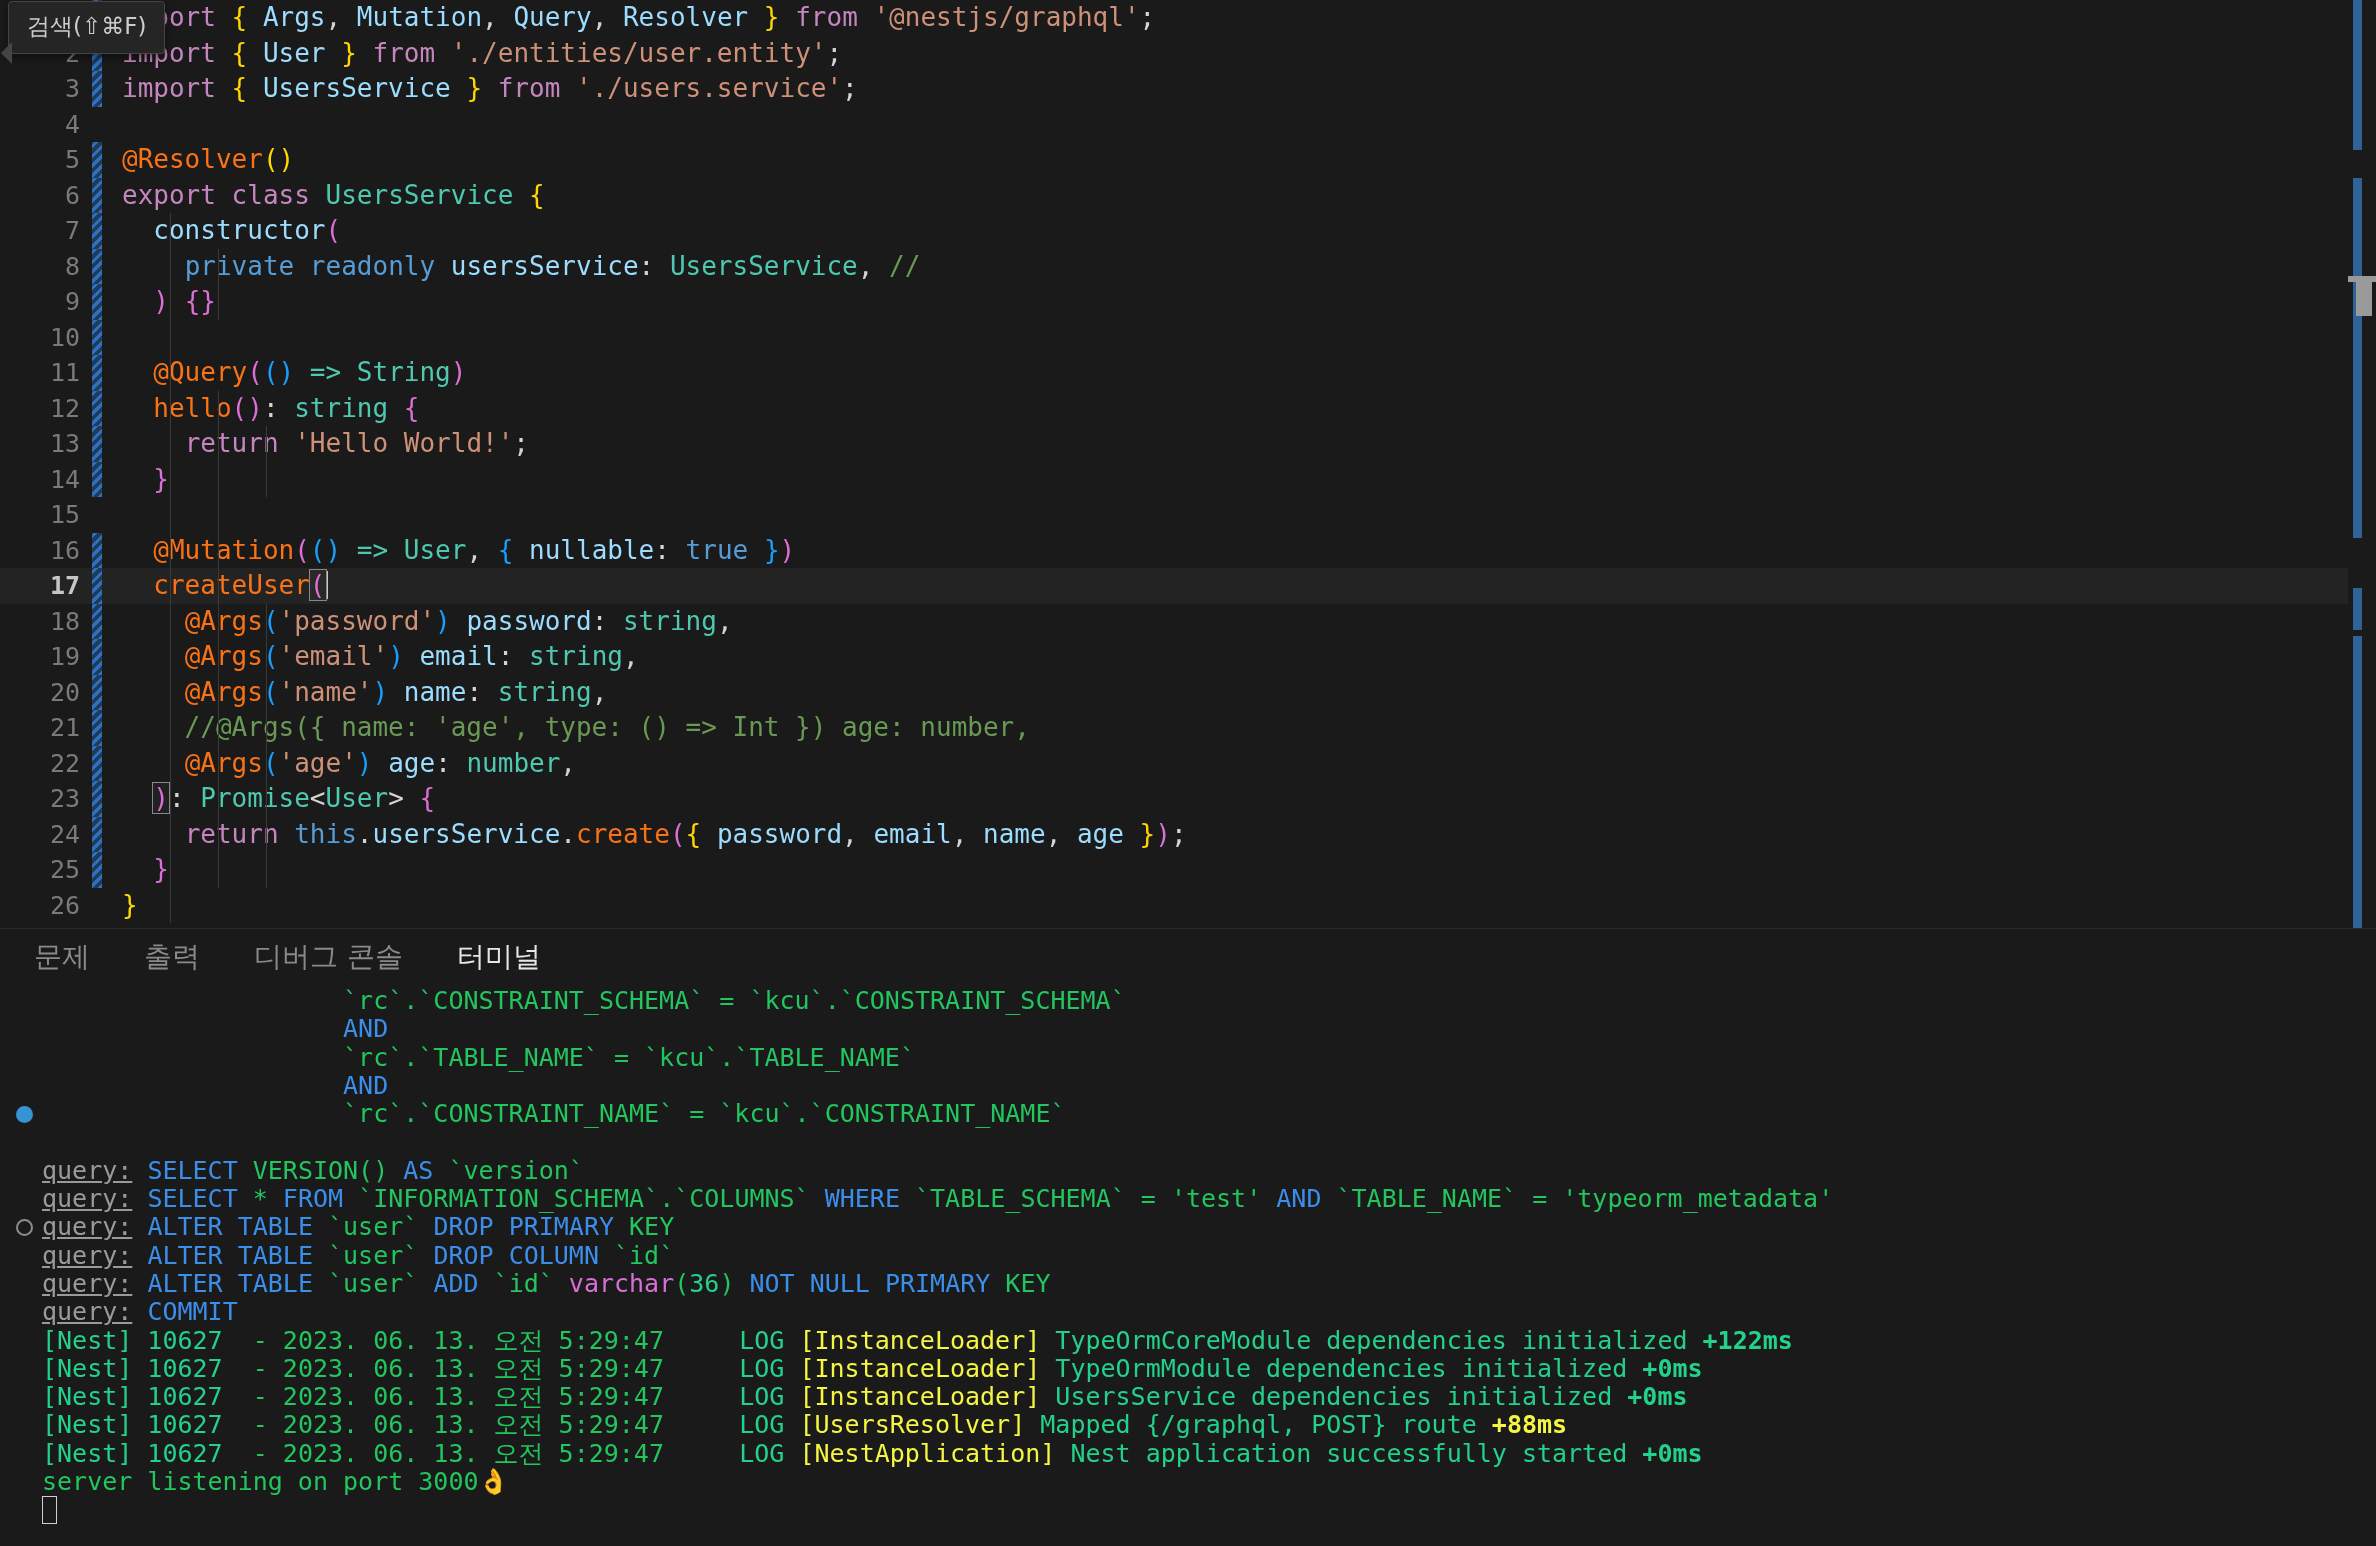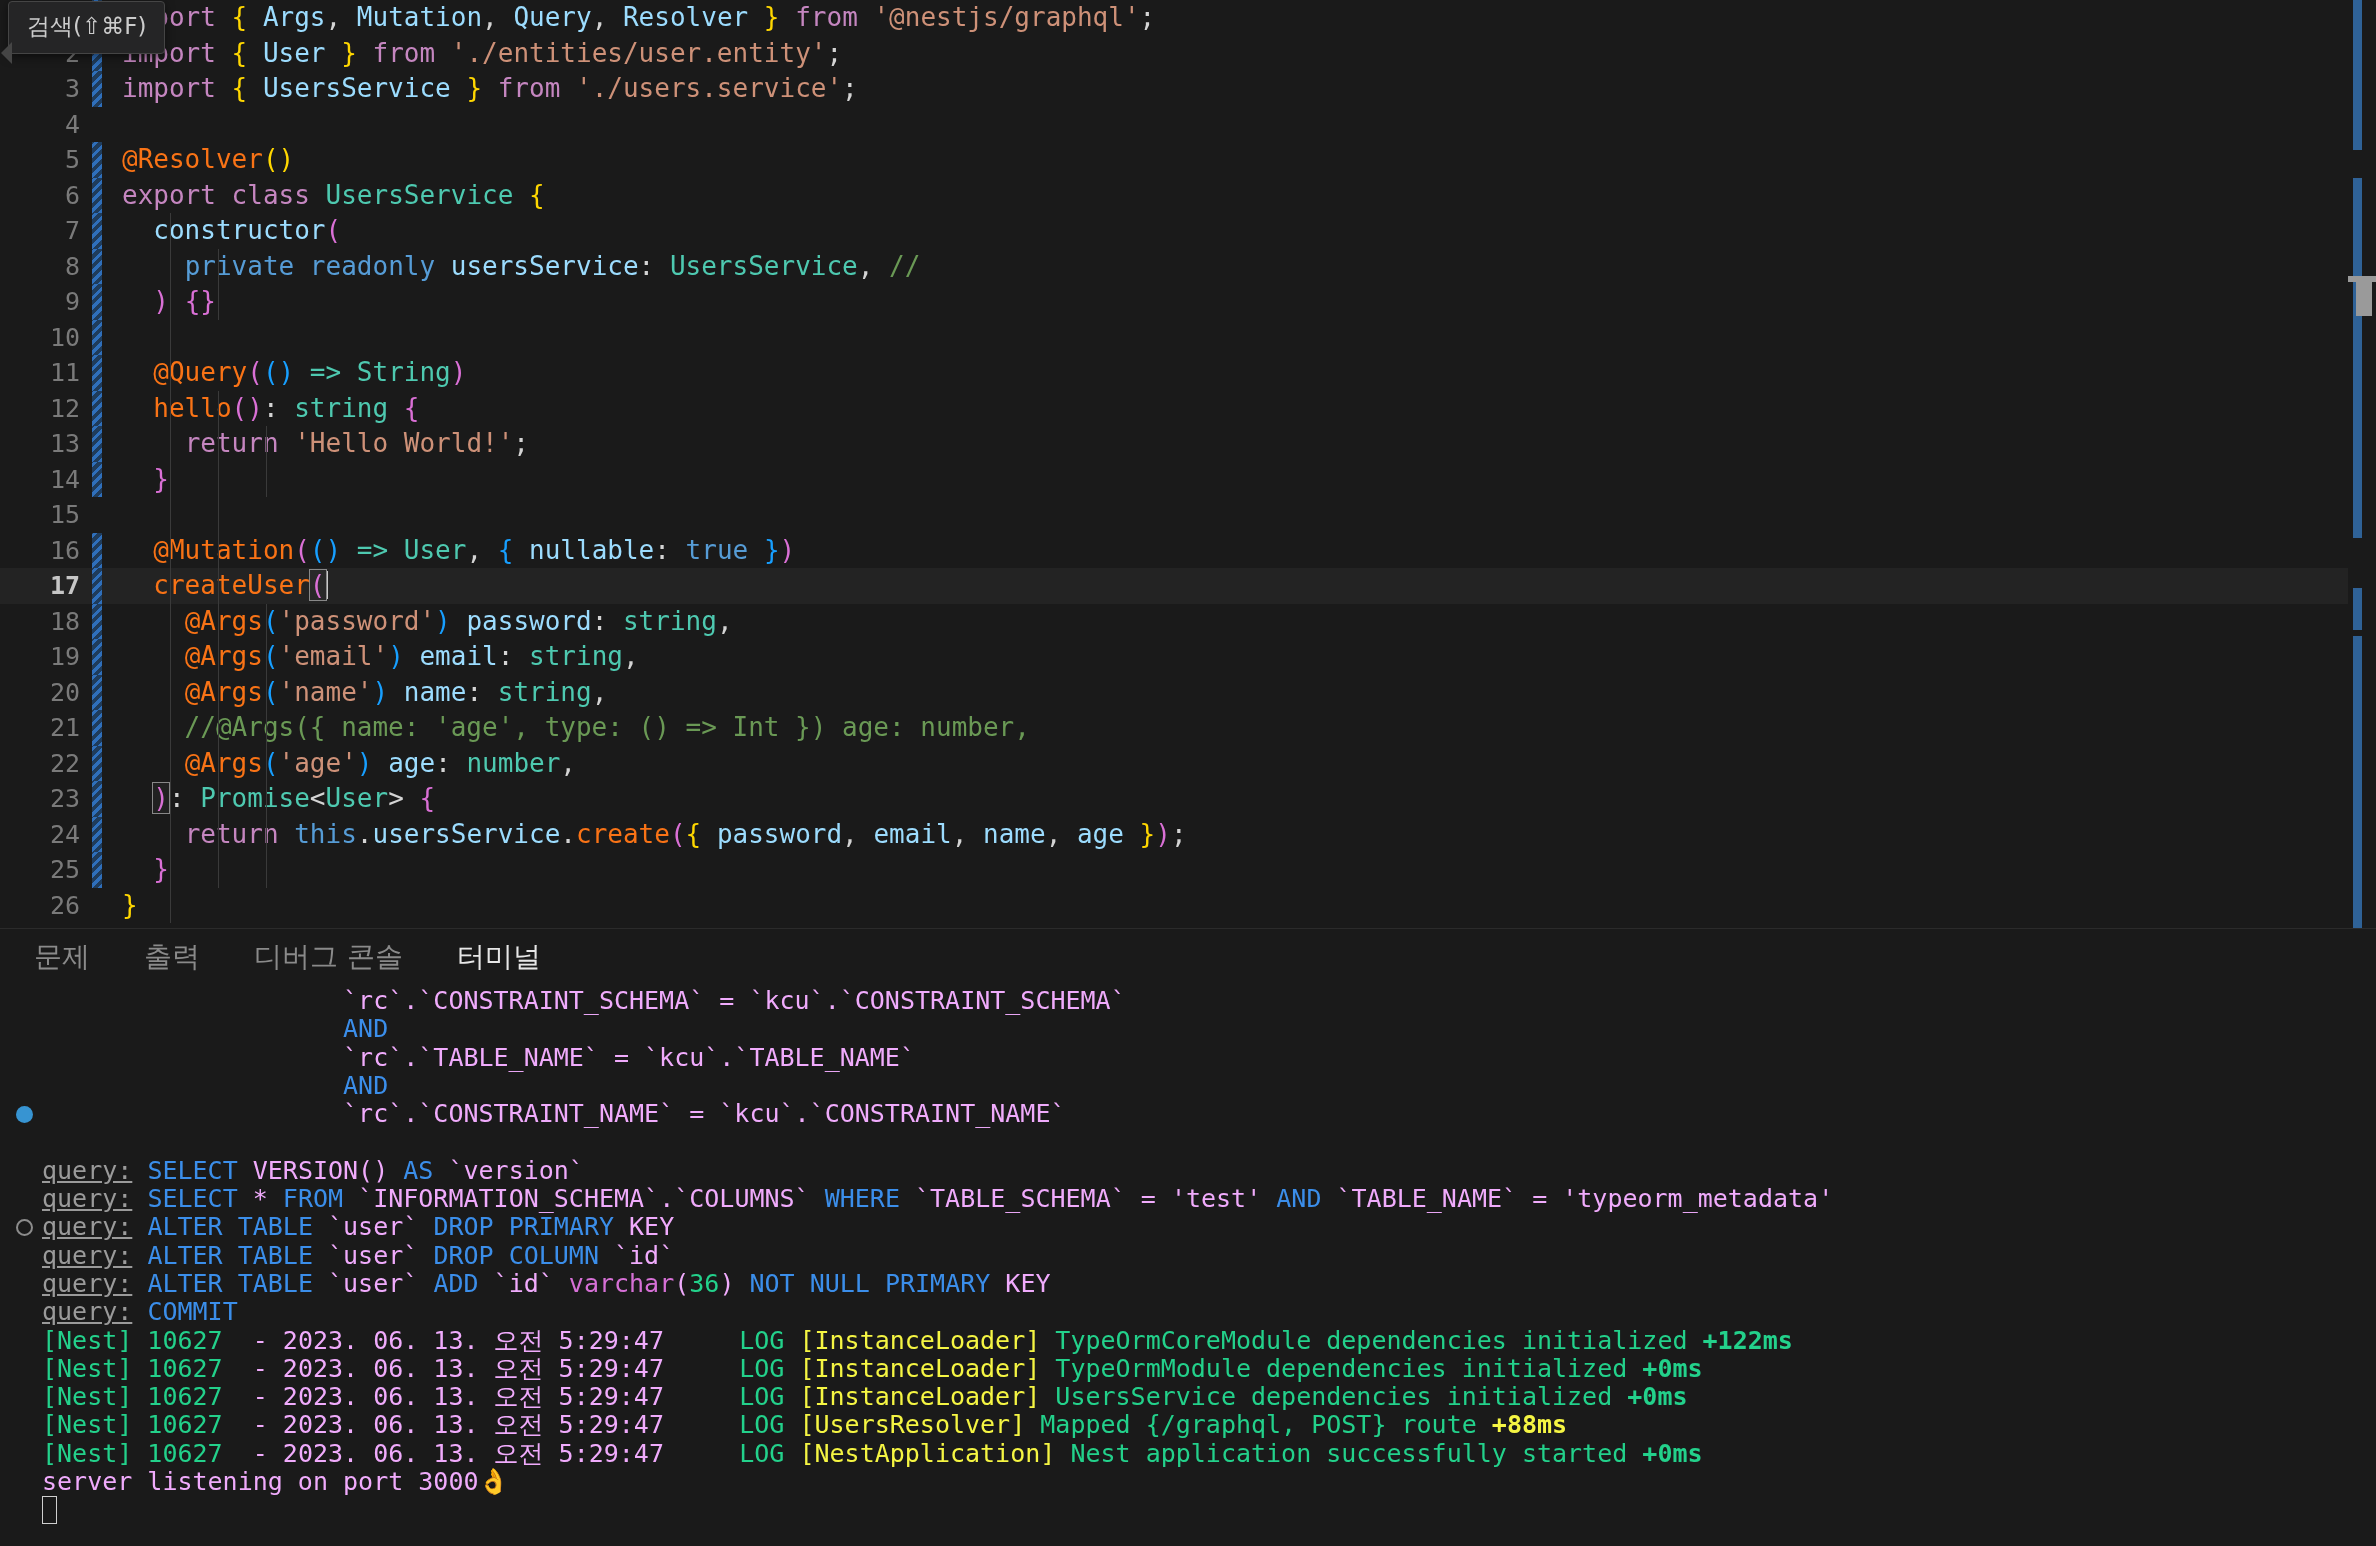--- a/index.html
+++ b/index.html
@@ -72,21 +72,21 @@
   .ptab.active{color:#e7e7e7;}
   .ptab.active:after{content:"";position:absolute;left:0;right:0;bottom:0;height:3px;background:#3794d2;}
 
   
   .term{position:absolute;left:0;top:58px;width:2376px;height:560px;background:#1a1a1a;overflow:hidden;
         font-family:"DejaVu Sans Mono","Liberation Mono",monospace;font-size:25px;}
   .trow{position:relative;height:28.3px;line-height:28.3px;white-space:pre;padding-left:42px;}
   .tdeco{position:absolute;left:16px;top:6px;width:17px;height:17px;border-radius:50%;}
   .tdeco.filled{background:#3794d2;}
   .tdeco.hollow{border:2px solid #8c8c8c;width:13px;height:13px;}
-  .c-white{color:#f0abfc;}
+  .c-white{color:#22c55e;}
   .c-blue{color:#3b8eea;}
   .c-gray{color:#9a9a9a;text-decoration:underline;}
   .c-green{color:#23d18b;text-align:center;}
   .c-yellow{color:#f5f543;}
   .c-magenta{color:#d670d6;}
   .c-bold{font-weight:bold;}
   .term-cursor{display:inline-block;width:13px;height:26px;border:1.6px solid #d0d0d0;vertical-align:-5px;}
   .emoji{font-family:"DejaVu Sans",sans-serif;}
 </style>
 </head>

